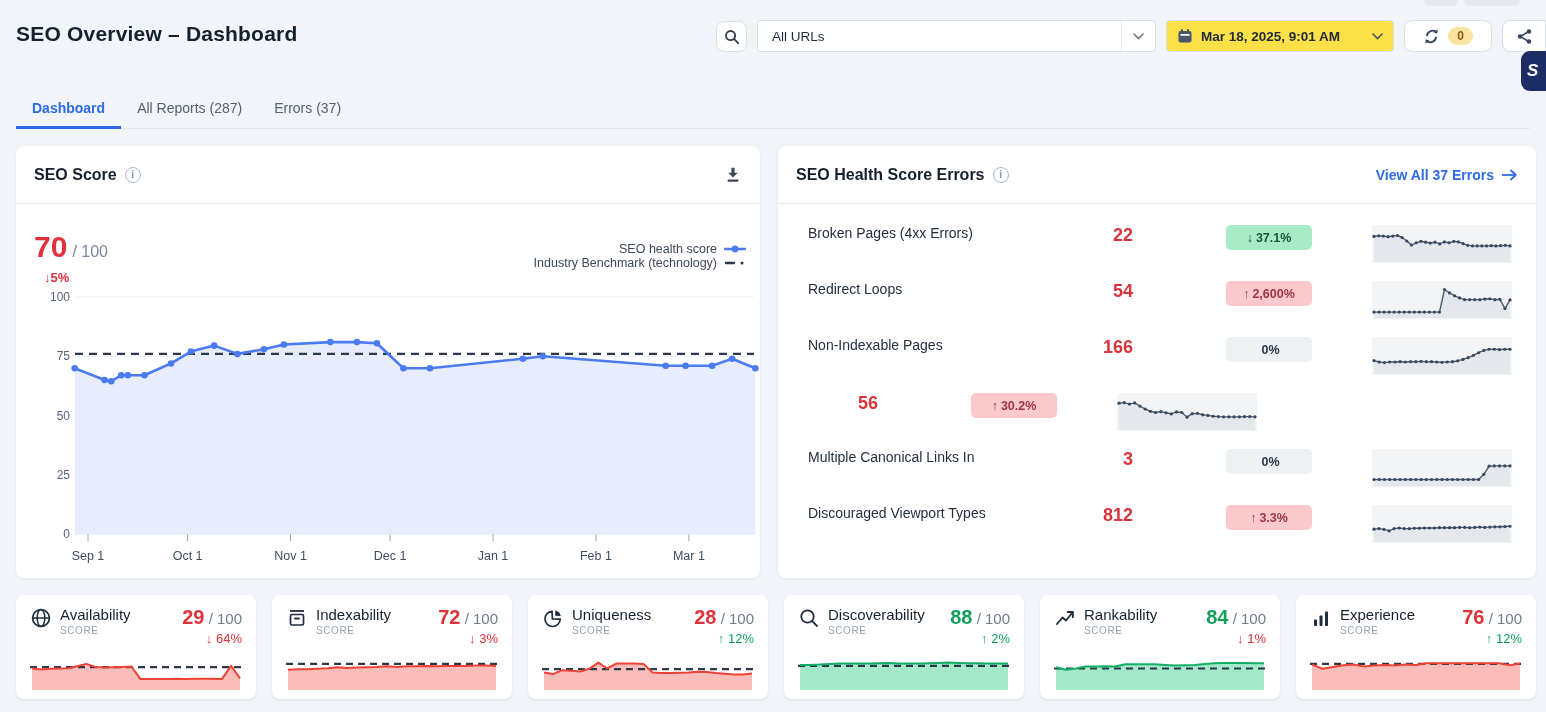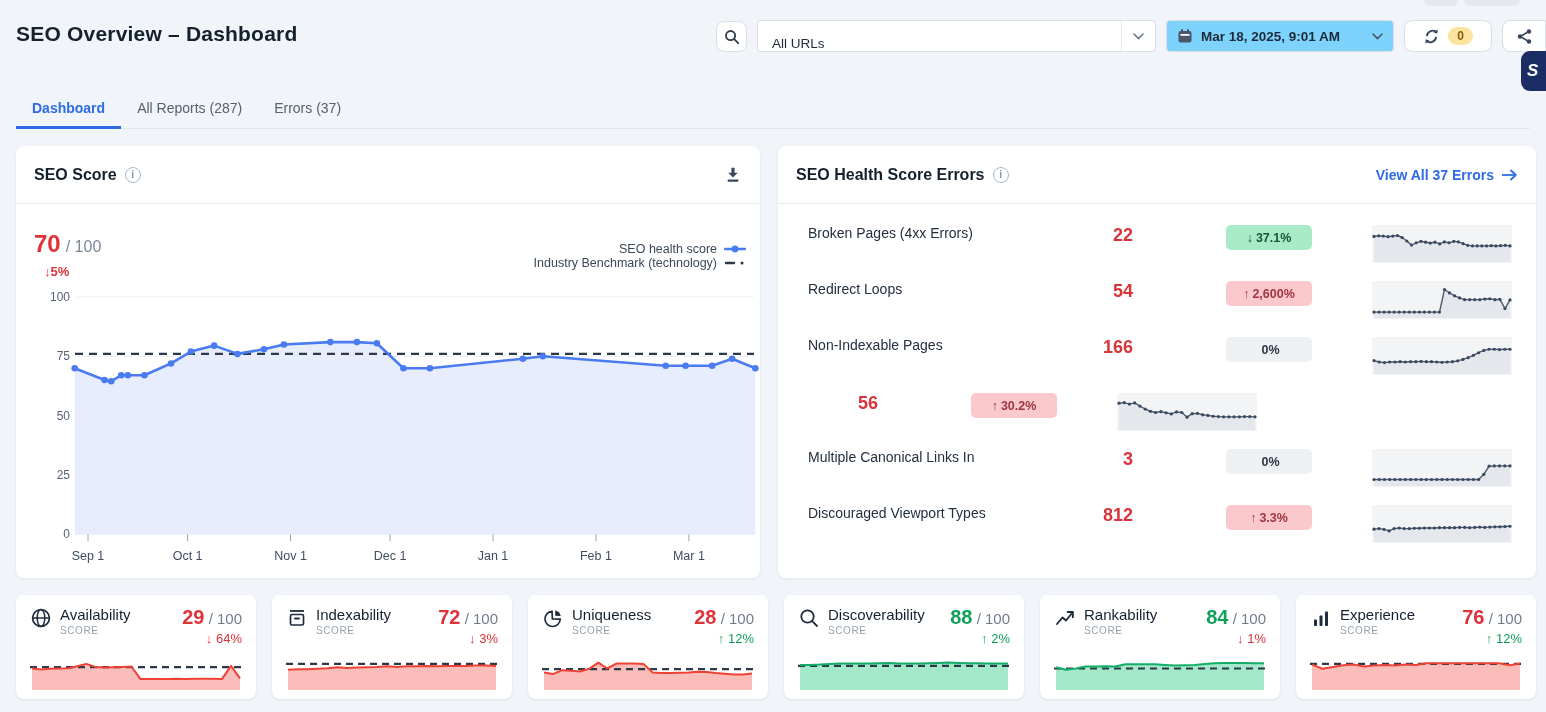--- a/index.html
+++ b/index.html
@@ -5,24 +5,24 @@
   * { box-sizing: border-box; margin: 0; padding: 0; }
   html,body { width:1546px; height:712px; }
   body { font-family:"Liberation Sans", sans-serif; background:#f1f4f8; color:#1b2733; }
   .app { position:relative; width:1546px; height:712px; overflow:hidden; }
 
   
   .page-title { position:absolute; left:16px; top:22px; font-size:21px; font-weight:700; color:#14202e; letter-spacing:.2px; }
   .artifact { position:absolute; top:-5px; height:11px; background:#e4e8ef; border-radius:6px; }
   .btn { background:#fff; border:1px solid #d9dfe8; border-radius:8px; display:flex; align-items:center; justify-content:center; cursor:pointer; }
   .search-btn { position:absolute; left:716px; top:21px; width:31px; height:31px; }
-  .url-select { position:absolute; left:757px; top:20px; width:399px; height:32px; background:#fff; border:1px solid #d9dfe8; border-radius:4px; display:flex; align-items:flex-end; }
+  .url-select { position:absolute; left:757px; top:20px; width:399px; height:32px; background:#fff; border:1px solid #d9dfe8; border-radius:4px; display:flex; align-items:center; }
   .url-select .val { flex:1; padding-left:14px; font-size:13.5px; color:#1d2a3a; }
   .chev-cell { width:34px; height:100%; border-left:1px solid #e3e7ee; display:flex; align-items:center; justify-content:center; }
-  .date-btn { position:absolute; left:1166px; top:20px; width:228px; height:32px; background:#7dd3fc; border:1px solid #d9dfe8; border-radius:4px; display:flex; align-items:center; gap:8px; padding:0 10px; }
+  .date-btn { position:absolute; left:1166px; top:20px; width:228px; height:32px; background:#fde047; border:1px solid #d9dfe8; border-radius:4px; display:flex; align-items:center; gap:8px; padding:0 10px; }
   .date-btn .val { font-size:13.5px; font-weight:600; color:#1d2a3a; flex:1; }
   .refresh-btn { position:absolute; left:1404px; top:20px; width:88px; height:32px; gap:8px; }
   .count-badge { background:#fbe3a0; color:#8a5c10; font-size:12px; font-weight:700; border-radius:10px; padding:2px 9px; }
   .share-btn { position:absolute; left:1502px; top:20px; width:44px; height:32px; border-radius:8px 0 0 8px; }
   .brand-flyout { position:absolute; right:0; top:51px; width:25px; height:40px; background:#1c2d66; border-radius:9px 0 0 9px; display:flex; align-items:center; justify-content:flex-start; padding-left:6px; color:#fff; font-weight:700; font-size:17px; font-style:italic; }
 
   
   .tabs { position:absolute; left:16px; right:16px; top:90px; height:39px; display:flex; border-bottom:1px solid #e2e6ed; }
   .tab { padding:0 16px; font-size:14px; color:#57606d; display:flex; align-items:center; cursor:pointer; border-bottom:3px solid transparent; margin-bottom:-1px; }
   .tab.active { color:#2e6be6; font-weight:700; border-bottom-color:#2e6be6; }
@@ -30,21 +30,21 @@
   
   .card { position:absolute; background:#fff; border-radius:8px; box-shadow:0 1px 3px rgba(22,34,58,.08); }
   .card-head { height:58px; display:flex; align-items:center; padding:0 18px; border-bottom:1px solid #e8ebf0; }
   .card-title { font-size:16px; font-weight:600; color:#15202e; display:flex; align-items:center; gap:8px; }
   .info-i { width:16px; height:16px; border:1.4px solid #aab7cc; border-radius:50%; color:#8593ab; font-size:10px; font-weight:700; display:flex; align-items:center; justify-content:center; cursor:pointer; font-style:normal; }
   .spacer { flex:1; }
 
   .seo-card { left:16px; top:146px; width:744px; height:432px; }
   .score-block { position:absolute; left:18px; top:84px; }
   .score-line { display:flex; align-items:baseline; gap:5px; }
-  .big-score { font-size:24px; font-weight:700; color:#df3239; }
+  .big-score { font-size:30px; font-weight:700; color:#df3239; }
   .score-denom { font-size:16px; color:#7b8698; }
   .score-trend { margin-top:6px; margin-left:10px; font-size:13px; font-weight:700; color:#df3239; }
   .legend { position:absolute; right:14px; top:96px; display:flex; flex-direction:column; align-items:flex-end; }
   .legend-item { display:flex; align-items:center; gap:7px; font-size:12.5px; color:#3c4858; }
   #seo-chart { position:absolute; left:0; top:140px; }
 
   .errors-card { left:778px; top:146px; width:758px; height:432px; }
   .view-link { font-size:14px; font-weight:700; color:#2e6be6; cursor:pointer; display:flex; align-items:center; gap:7px; }
   .err-rows { padding-top:21px; }
   .err-row { height:56px; display:flex; align-items:flex-start; padding:0 24px 0 30px; cursor:pointer;gap:35px; }

